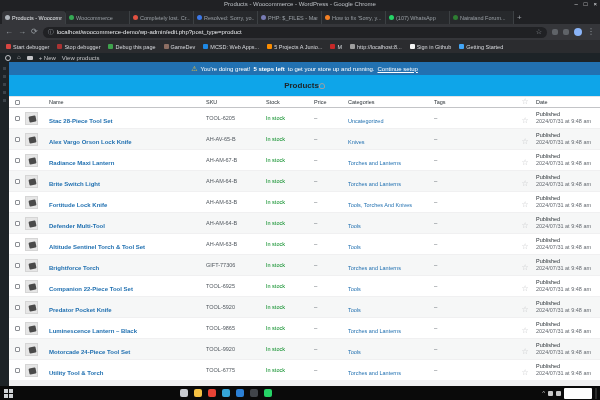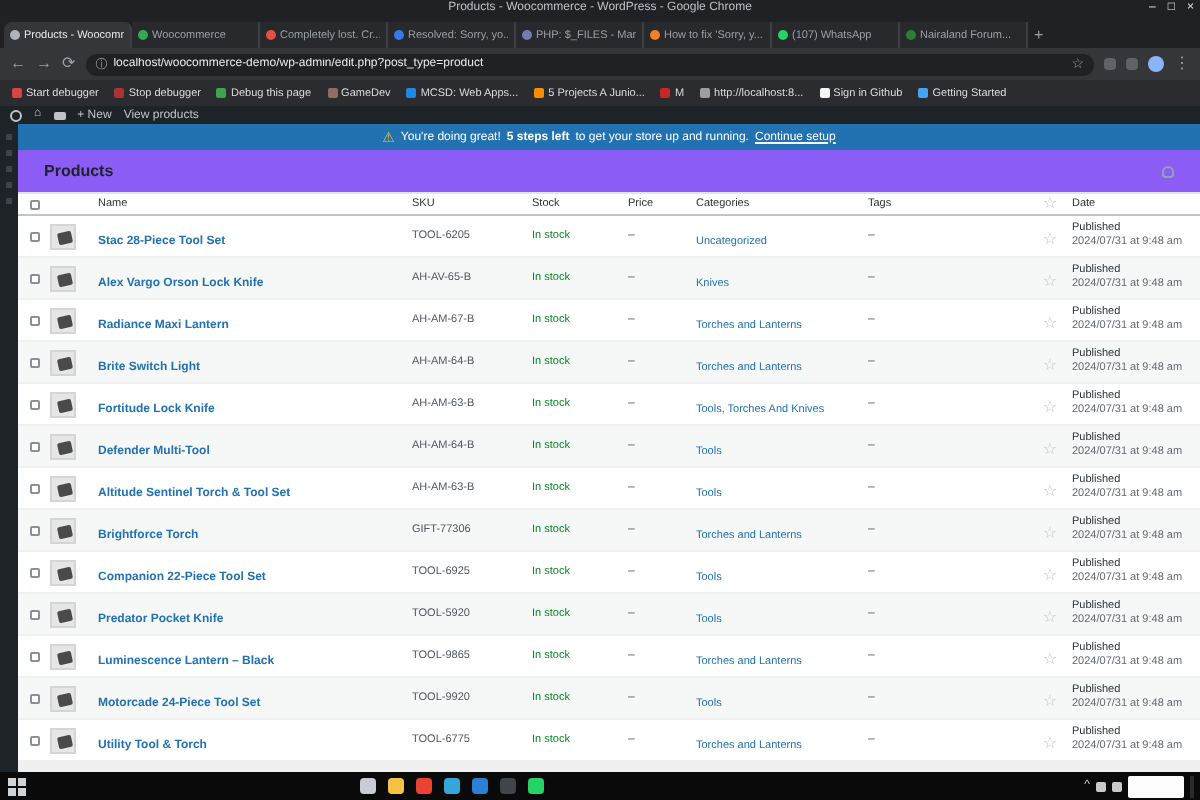--- a/index.html
+++ b/index.html
@@ -57,22 +57,22 @@
   .b-text{font-size:6px;color:#fff;white-space:nowrap;}
   .b-bold{font-size:6px;color:#fff;font-weight:bold;white-space:nowrap;}
   .b-link{font-size:6px;color:#fff;text-decoration:underline;white-space:nowrap;cursor:pointer;}
 
   
   .sidebar{position:absolute;top:62px;left:0;width:9px;bottom:14px;background:#1d2327;}
   .sb-dot{width:3px;height:3px;background:#3c434a;margin:5px auto 0 auto;}
 
   
   .content{position:absolute;top:75px;left:9px;right:0;bottom:14px;background:#f0f0f1;overflow:hidden;}
-  .page-header{height:22px;background:#8b5cf6;border-bottom:1px solid #e2e4e7;display:flex;
-               align-items:center;justify-content:space-between;padding:0 13px;}
+  .page-header{height:22px;background:#0ea5e9;border-bottom:1px solid #e2e4e7;display:flex;
+               align-items:center;justify-content:center;padding:0 13px;}
   .page-title{font-size:8px;font-weight:bold;color:#1d2327;}
   .bell{width:6px;height:6px;border:1px solid #9aa0a6;border-radius:50% 50% 2px 2px;}
 
   .table{background:#fff;}
   .thead{display:flex;align-items:center;height:11px;border-bottom:1px solid #c3c4c7;background:#fff;}
   .thead .th{font-size:5.5px;color:#2c3338;}
   .row{display:flex;align-items:center;height:21px;border-bottom:1px solid #f0f0f1;background:#fff;}
   .rows .row:nth-of-type(even){background:#f6f7f7;}
 
   .c-check{width:16px;display:flex;justify-content:center;flex:none;}

